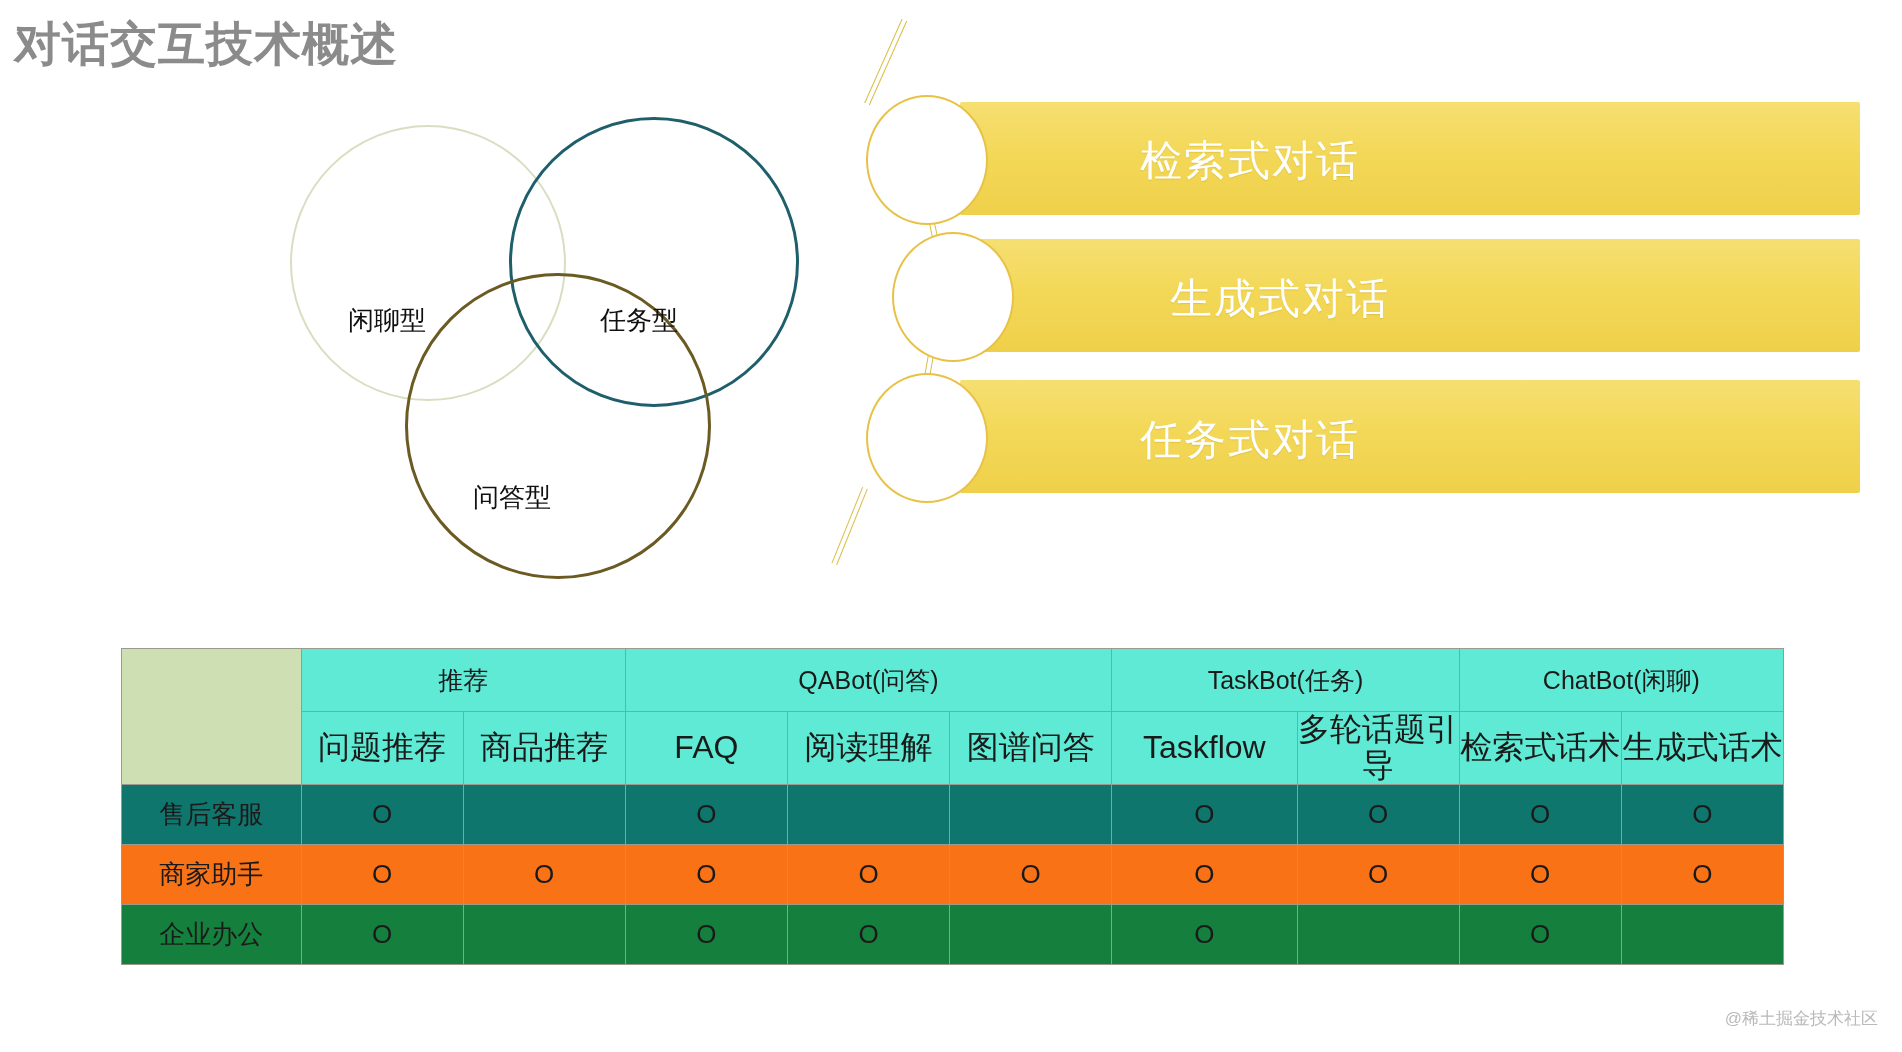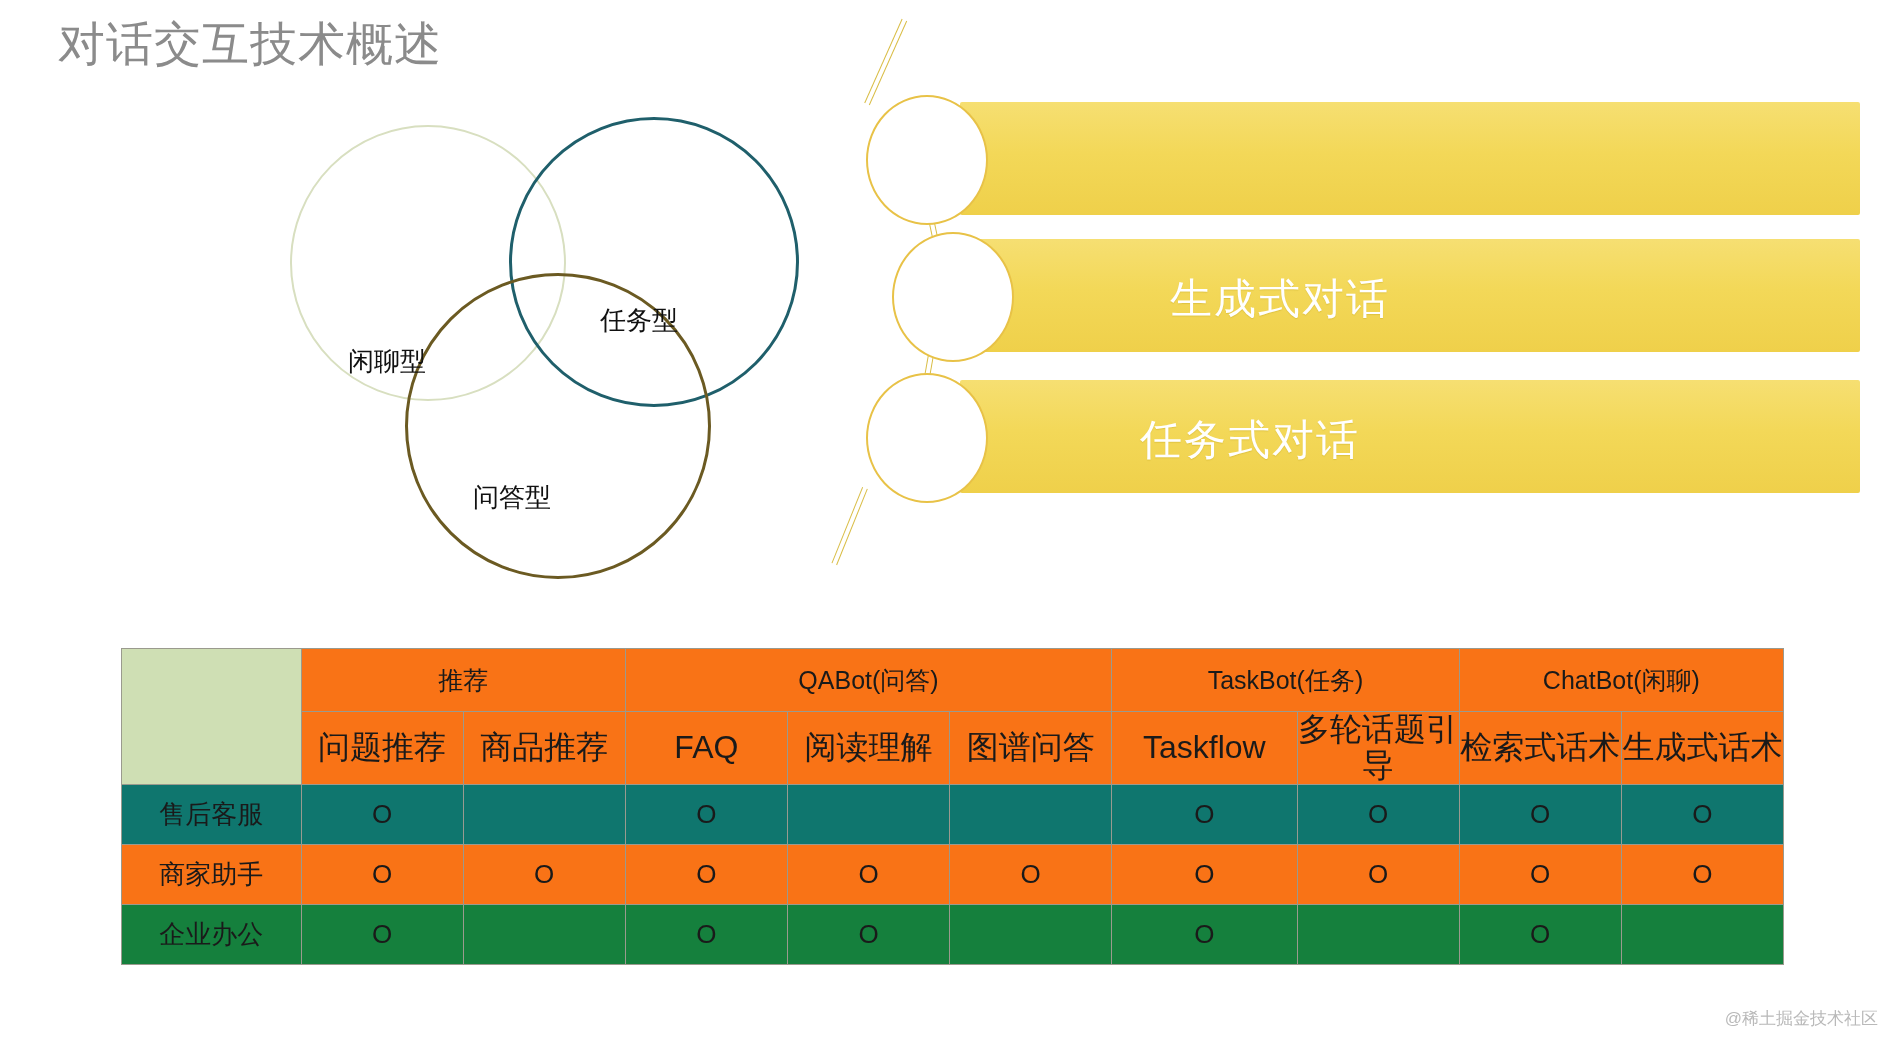--- a/index.html
+++ b/index.html
@@ -6,33 +6,33 @@
   body{
     width:1902px;height:1052px;
     background:#ffffff;
     font-family:"Liberation Sans","DejaVu Sans",sans-serif;
     overflow:hidden;position:relative;
   }
   
   #page-title{
     position:absolute;left:14px;top:16px;
     font-size:47px;color:#8b8b8b;letter-spacing:1px;
-    font-weight:400;line-height:1.2;white-space:nowrap;margin-left:44px;
+    font-weight:700;line-height:1.2;white-space:nowrap;
   }
   
   #venn{position:absolute;left:260px;top:95px;width:630px;height:460px;}
   .venn-circle{position:absolute;border-radius:50%;background:transparent;}
   #venn-chat{left:30px;top:30px;width:272px;height:272px;border:2px solid #d8dfc0;}
   #venn-task{left:249px;top:22px;width:284px;height:284px;border:3px solid #1f5f6b;}
   #venn-qa{left:145px;top:178px;width:300px;height:300px;border:3px solid #6b5a22;}
   .venn-label{
     position:absolute;font-size:26px;color:#111;white-space:nowrap;
     font-weight:400;
   }
-  #venn-label-chat{left:88px;top:208px;margin-top:41px;}
+  #venn-label-chat{left:88px;top:208px;}
   #venn-label-task{left:340px;top:208px;}
   #venn-label-qa{left:213px;top:385px;}
   
   #bars{position:absolute;left:840px;top:60px;width:1060px;height:470px;}
   .bar{
     position:absolute;left:120px;width:900px;height:113px;
     background:linear-gradient(180deg,#f6df72 0%,#f3d858 45%,#efd04a 100%);
     border-radius:2px;
   }
   #bar-0{top:42px;}
@@ -68,21 +68,21 @@
     position:absolute;left:121px;top:648px;width:1663px;
     border-collapse:collapse;table-layout:fixed;
   }
   #matrix td,#matrix th{
     border:1px solid #9a9a8e;
     text-align:center;vertical-align:middle;
     font-weight:400;color:#1a1a1a;
     padding:0;
   }
   #matrix thead td{
-    background:#f97316;
+    background:#5eead4;
     font-size:25px;line-height:1.12;
   }
   #matrix thead tr:first-child td{height:62px;}
   #matrix thead tr:nth-child(2) td{height:70px;font-size:32px;}
   .corner{background:#cfdfb4 !important;}
   #matrix tbody td{height:59px;font-size:26px;}
   #matrix tbody td.rowhead{font-size:26px;}
   tr.row-0 td{background:#0f766e;}
   tr.row-1 td{background:#f97316;}
   tr.row-2 td{background:#15803d;}
@@ -127,20 +127,21 @@
       <i></i>
     </div>
   <div class="connector" id="conn-bot">
       <i></i>
     </div>
 
   <div class="node-circle" id="node-0"></div>
   <div class="node-circle" id="node-1"></div>
   <div class="node-circle" id="node-2"></div>
 
+  <div class="bar-label" id="bar-label-0">检索式对话</div>
   <div class="bar-label" id="bar-label-2">任务式对话</div>
   <div class="bar-label" id="bar-label-1">生成式对话</div>
 </div>
 
 <table id="matrix">
   <colgroup>
     <col class="c-label">
       <col class="c-cell">
       <col class="c-cell">
       <col class="c-cell">

